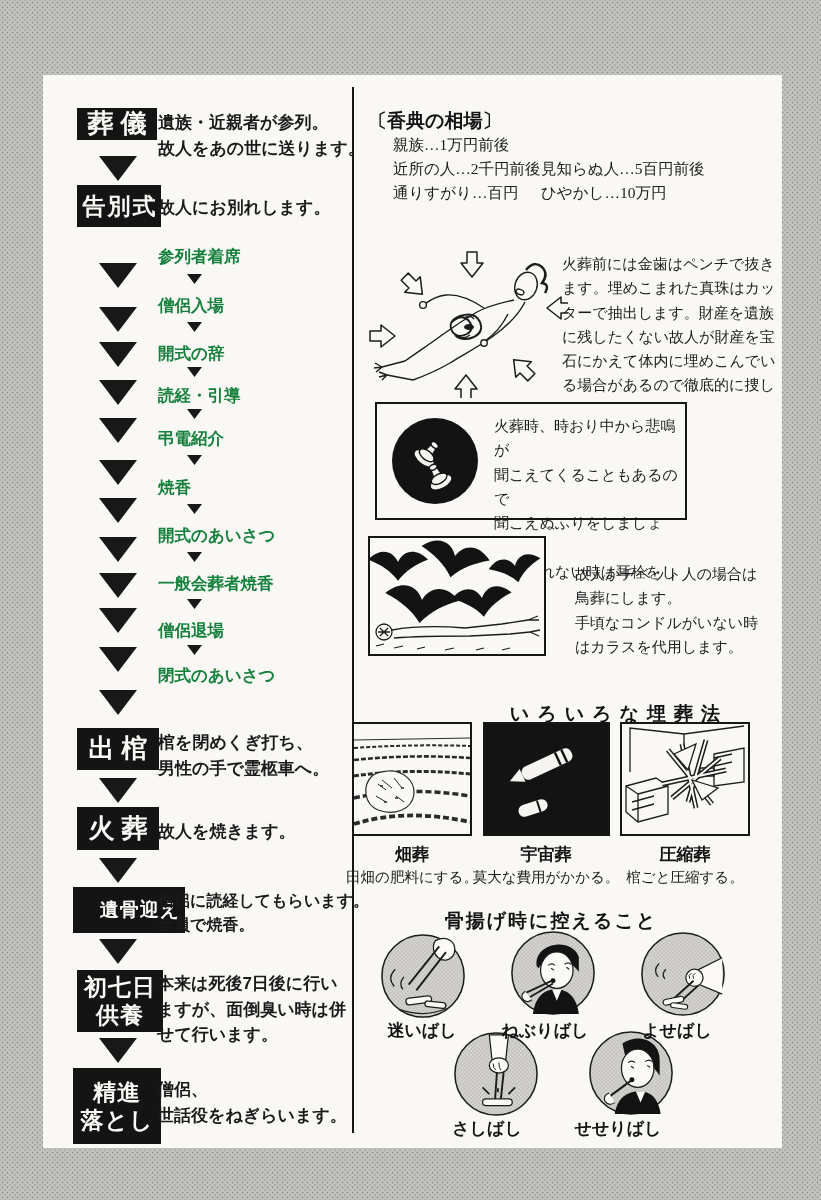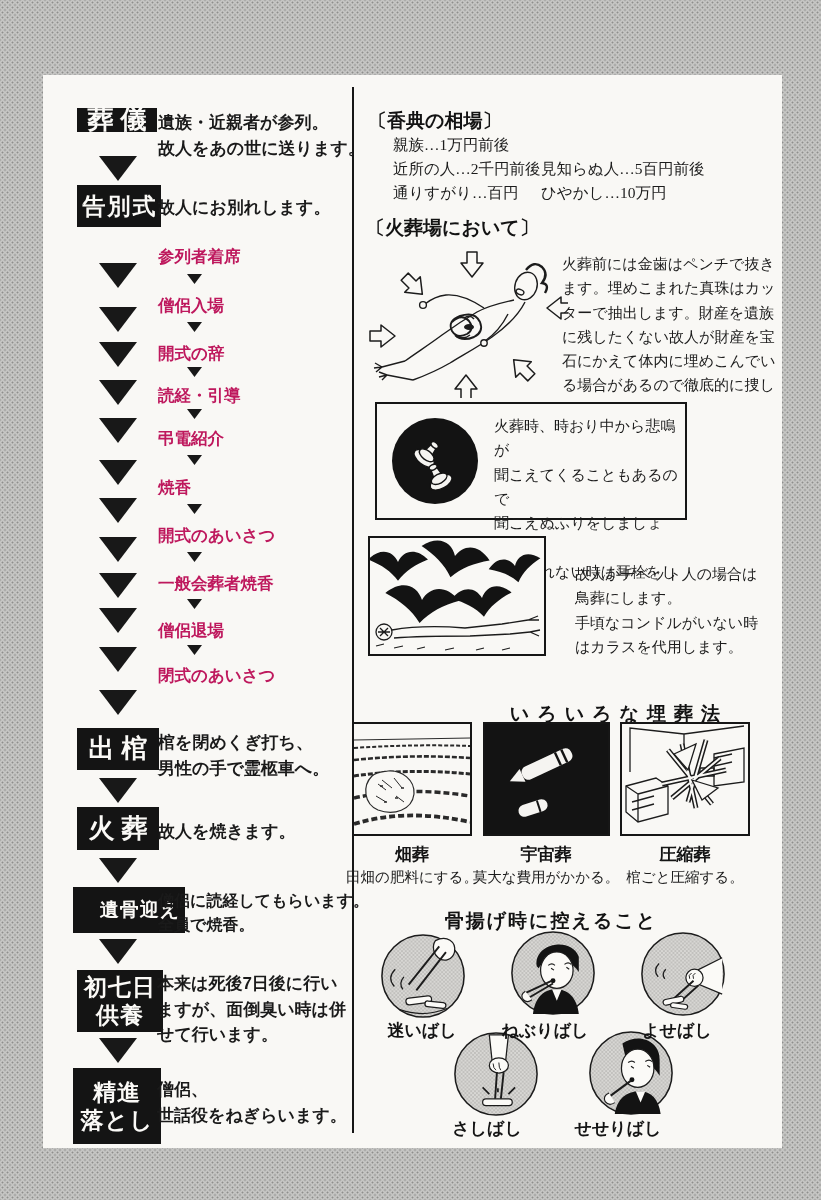--- a/index.html
+++ b/index.html
@@ -14,21 +14,21 @@
   .divider{position:absolute;left:309px;top:12px;width:2px;height:1046px;background:#161616;}
   
   .sbox{position:absolute;background:#141414;color:#fbfaf7;display:flex;align-items:center;
     justify-content:center;text-align:center;font-weight:bold;line-height:1.22;}
   .sbox .lbl{white-space:pre-line;}
   .f2{font-size:26px;letter-spacing:7px;text-indent:7px;}
   .f3{font-size:23px;letter-spacing:2px;text-indent:2px;}
   .f4{font-size:19px;letter-spacing:1px;padding-left:22px;}
   .f2l{font-size:23px;letter-spacing:1px;}
   .desc{position:absolute;font-size:17px;line-height:1.5;font-weight:bold;white-space:pre-line;color:#1a1a1a;}
-  .step{position:absolute;left:115px;font-size:16.5px;font-weight:bold;color:#be185d;white-space:nowrap;}
+  .step{position:absolute;left:115px;font-size:16.5px;font-weight:bold;color:#15803d;white-space:nowrap;}
   .arrL{position:absolute;left:56px;width:38px;height:25px;background:#181818;
     clip-path:polygon(0 0,100% 0,50% 100%);}
   .arrS{position:absolute;left:144px;width:15px;height:10px;background:#181818;
     clip-path:polygon(0 0,100% 0,50% 100%);}
   
   .h1{position:absolute;font-size:19px;font-weight:bold;white-space:nowrap;color:#131313;}
   .serif{font-family:"Liberation Serif",serif;color:#1c1c1c;}
   .koden-item{position:absolute;font-size:15.5px;white-space:nowrap;}
   .note{position:absolute;font-size:15px;line-height:1.62;white-space:pre-line;}
   .framed{position:absolute;border:2px solid #161616;background:#f9f8f5;box-sizing:border-box;}
@@ -38,21 +38,21 @@
   .cwrap{position:absolute;width:86px;height:86px;}
   svg{display:block;}
 </style>
 </head>
 <body>
 
 <div class="page">
 <div class="paper">
   <div class="divider"></div>
 
-  <div class="sbox f2" style="left:34px;top:33px;width:80px;height:24px;">
+  <div class="sbox f2" style="left:34px;top:33px;width:80px;height:32px;">
     <span class="lbl">葬儀</span>
       </div>
   <div class="desc" style="left:115px;top:35px;">遺族・近親者が参列。
 故人をあの世に送ります。</div>
 
   <div class="arrL" style="top:81px;"></div>
 
   <div class="sbox f3" style="left:34px;top:110px;width:84px;height:42px;">
     <span class="lbl">告別式</span>
       </div>
@@ -132,21 +132,20 @@
   <div class="desc" style="left:114px;top:1002px;">僧侶、
 世話役をねぎらいます。</div>
 
   <div class="h1" style="left:325px;top:33px;">〔香典の相場〕</div>
   <div class="koden-item serif" style="left:350px;top:60px;">親族…1万円前後</div>
   <div class="koden-item serif" style="left:350px;top:84px;">近所の人…2千円前後</div>
   <div class="koden-item serif" style="left:350px;top:108px;">通りすがり…百円</div>
   <div class="koden-item serif" style="left:498px;top:84px;">見知らぬ人…5百円前後</div>
   <div class="koden-item serif" style="left:498px;top:108px;">ひやかし…10万円</div>
 
-  <div class="h1" style="left:323px;top:140px;">〔火葬場において〕</div>
 
   <div style="position:absolute;left:325px;top:173px;">
     <svg width="200" height="150" viewBox="0 0 200 150">
       <g fill="none" stroke="#1c1c1c" stroke-width="1.4">
         <ellipse cx="158" cy="38" rx="11" ry="14" transform="rotate(18 158 38)" fill="#f9f8f5"></ellipse>
         <path d="M158,22 q8,-10 16,-3 q7,7 0,16 q8,1 3,10" stroke-width="2.4"></path>
         <ellipse cx="152" cy="44" rx="4" ry="2.6" transform="rotate(20 152 44)"></ellipse>
         <path d="M146,52 C132,55 120,58 109,64 C97,71 85,79 74,87 C62,96 48,105 37,113"></path>
         <path d="M157,54 C150,68 138,79 124,89 C110,99 95,107 82,115 C70,122 56,128 45,132"></path>
         <path d="M37,113 L14,119 M45,132 L19,127"></path>

